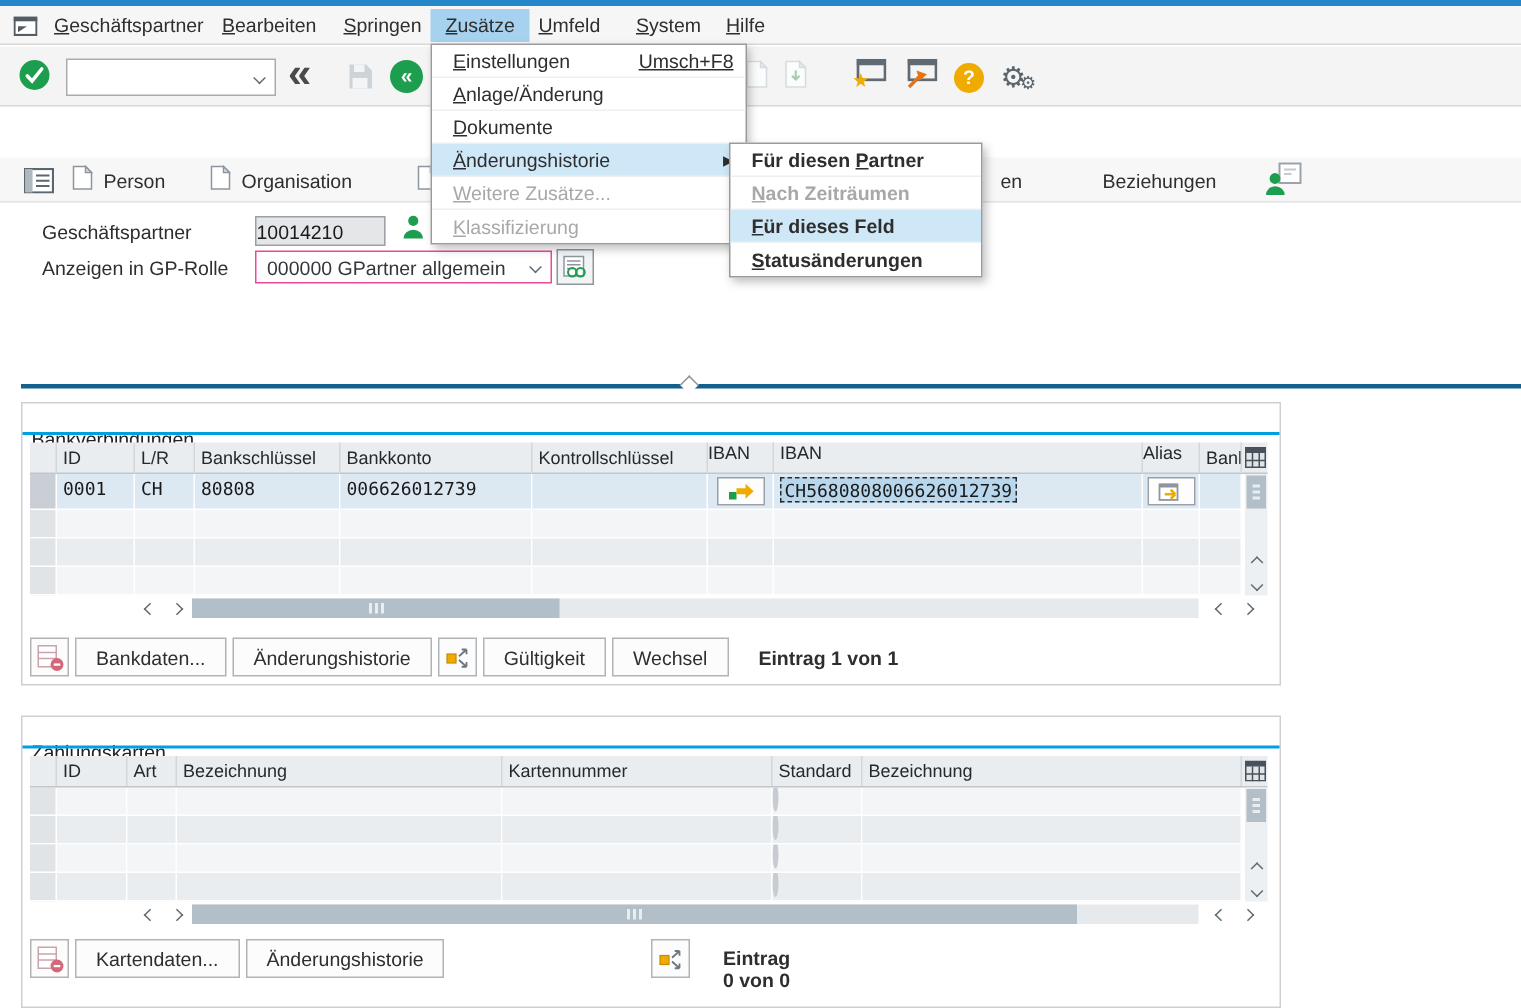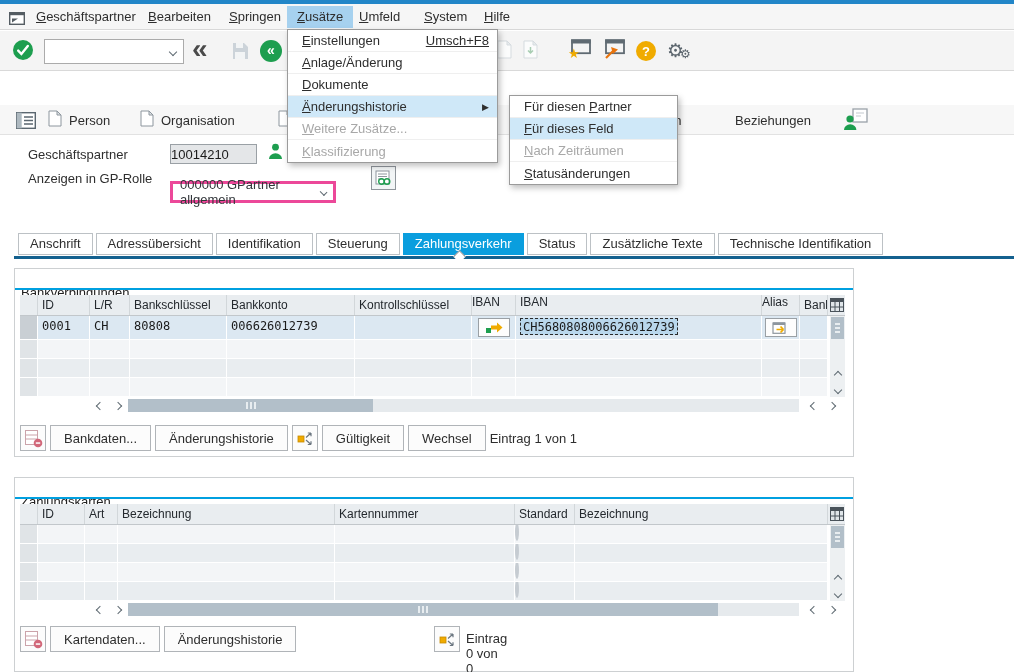--- a/index.html
+++ b/index.html
@@ -41,21 +41,21 @@
   .page-title { position:absolute; left:62px; top:4px; font-size:18px; color:#32363a; }
 
   
   .apptoolbar { position:absolute; left:0; top:105px; right:0; height:30px; background:#f7f7f7; border-bottom:1px solid #e2e2e2; }
   .at-item { position:absolute; top:4px; height:22px; display:flex; align-items:center; gap:7px; font-size:13px; color:#2e2e2e; }
 
   
   .flabel { position:absolute; font-size:13px; color:#2e2e2e; }
   .f-input { position:absolute; left:170px; top:144px; width:87px; height:20px; background:#e4e6e8; border:1px solid #9aa0a5; font:13px "Liberation Sans",sans-serif; padding:0 0; color:#1a1a1a; }
   .f-person { position:absolute; left:268px; top:143px; }
-  .f-select { position:absolute; left:170px; top:181px; width:166px; height:22px; background:#fff; border:3px solid #ec4899; display:flex; align-items:center; padding:0 7px; font-size:13px; }
+  .f-select { position:absolute; left:170px; top:167px; width:198px; height:22px; background:#fff; border:1px solid #ec4899; display:flex; align-items:center; padding:0 7px; font-size:13px; }
   .f-rolebtn { position:absolute; left:371px; top:166px; width:25px; height:24px; border:1px solid #8f959b; background:#f2f5f6; display:flex; align-items:center; justify-content:center; }
 
   
   .chev { width:6px; height:6px; border-left:1.5px solid #5f6a72; border-bottom:1.5px solid #5f6a72; display:inline-block; }
   .chev.left { transform:rotate(45deg); }
   .chev.right { transform:rotate(225deg); }
   .chev.up { transform:rotate(135deg); }
   .chev.down { transform:rotate(-45deg); }
 
   
@@ -105,26 +105,26 @@
   .hscroll { position:absolute; left:5px; width:825px; height:17px; }
   .hs-arr { position:absolute; top:2px; width:16px; height:13px; display:flex; align-items:center; justify-content:center; }
   .hs-track { position:absolute; left:108px; right:46px; top:2px; height:13px; background:#e6eaed; }
   .hs-thumb { position:absolute; left:0; top:0; height:13px; background:#b2bfc9; display:flex; align-items:center; justify-content:center; gap:2px; }
   .hs-thumb i { width:2px; height:7px; background:#e8edf0; }
 
   
   .btnrow { position:absolute; left:5px; display:flex; gap:4px; align-items:center; }
   .sbtn { height:26px; border:1px solid #b0b4b8; background:#fcfcfc; font:13px "Liberation Sans",sans-serif; color:#2e2e2e; padding:0 13px; }
   .ibtn { width:26px; height:26px; border:1px solid #b0b4b8; background:#fcfcfc; display:flex; align-items:center; justify-content:center; padding:0; }
-  .entry { font-size:13px; margin-left:0; color:#2e2e2e; }
+  .entry { font-size:13px; margin-left:16px; color:#2e2e2e;font-weight:bold; }
 
   
   .menu { position:absolute; background:#fff; border:1px solid #9b9b9b; box-shadow:2px 3px 6px rgba(0,0,0,.25); z-index:50; }
   #dropdown { left:287px; top:29px; width:211px; }
-  #subm { left:509px; top:95px; width:169px; }
+  #subm { left:486px; top:95px; width:169px;font-weight:bold; }
   .mi { height:22px; display:flex; align-items:center; padding:0 8px 0 14px; font-size:13px; color:#2e2e2e; border-bottom:1px solid #efefef; }
   .mi:last-child { border-bottom:none; }
   .mi.hl { background:#cfe8f8; }
   .mi.dis { color:#a8a8a8; }
   .mi .lbl { flex:1; white-space:nowrap; overflow:hidden; }
   .mi .sc { margin-left:8px;text-decoration:underline; }
   .mi .arr { font-size:9px; color:#2e2e2e; }
 </style>
 </head>
 <body>
@@ -248,30 +248,20 @@
   </div>
   <span class="f-rolebtn">
       <svg width="17" height="17">
         <rect x="1" y="1" width="13" height="13" fill="#fff" stroke="#8d969e"></rect>
         <path d="M3 4h9M3 6.5h9M3 9h5" stroke="#8d969e"></path>
         <circle cx="6.5" cy="11.5" r="2.8" fill="none" stroke="#1d9e4f" stroke-width="1.4"></circle>
         <circle cx="12" cy="11.5" r="2.8" fill="none" stroke="#1d9e4f" stroke-width="1.4"></circle>
       </svg>
     </span>
 
-  <div class="tabs">
-    <div class="tab">Anschrift</div>
-    <div class="tab">Adressübersicht</div>
-    <div class="tab">Identifikation</div>
-    <div class="tab">Steuerung</div>
-    <div class="tab active">Zahlungsverkehr</div>
-    <div class="tab">Status</div>
-    <div class="tab">Zusätzliche Texte</div>
-    <div class="tab">Technische Identifikation</div>
-  </div>
   <div class="tabline"></div>
   <div class="notch"></div>
 
   <div class="secbox" id="bankbox">
     <div class="sec-title">Bankverbindungen</div>
     <div class="sec-line"></div>
 
     <div class="sgtable">
       <div class="throw">
         <div class="th c-sel"></div>
@@ -558,24 +548,24 @@
     </div>
     <div class="mi dis">
       <span class="lbl"><u>K</u>lassifizierung</span>
     </div>
   </div>
 
   <div class="menu" id="subm">
     <div class="mi">
       <span class="lbl">Für diesen <u>P</u>artner</span>
     </div>
+    <div class="mi dis">
+      <span class="lbl"><u>N</u>ach Zeiträumen</span>
+    </div>
     <div class="mi hl">
       <span class="lbl"><u>F</u>ür dieses Feld</span>
     </div>
-    <div class="mi dis">
-      <span class="lbl"><u>N</u>ach Zeiträumen</span>
-    </div>
     <div class="mi">
       <span class="lbl"><u>S</u>tatusänderungen</span>
     </div>
   </div>
 
 </div>
 
 </body></html>

